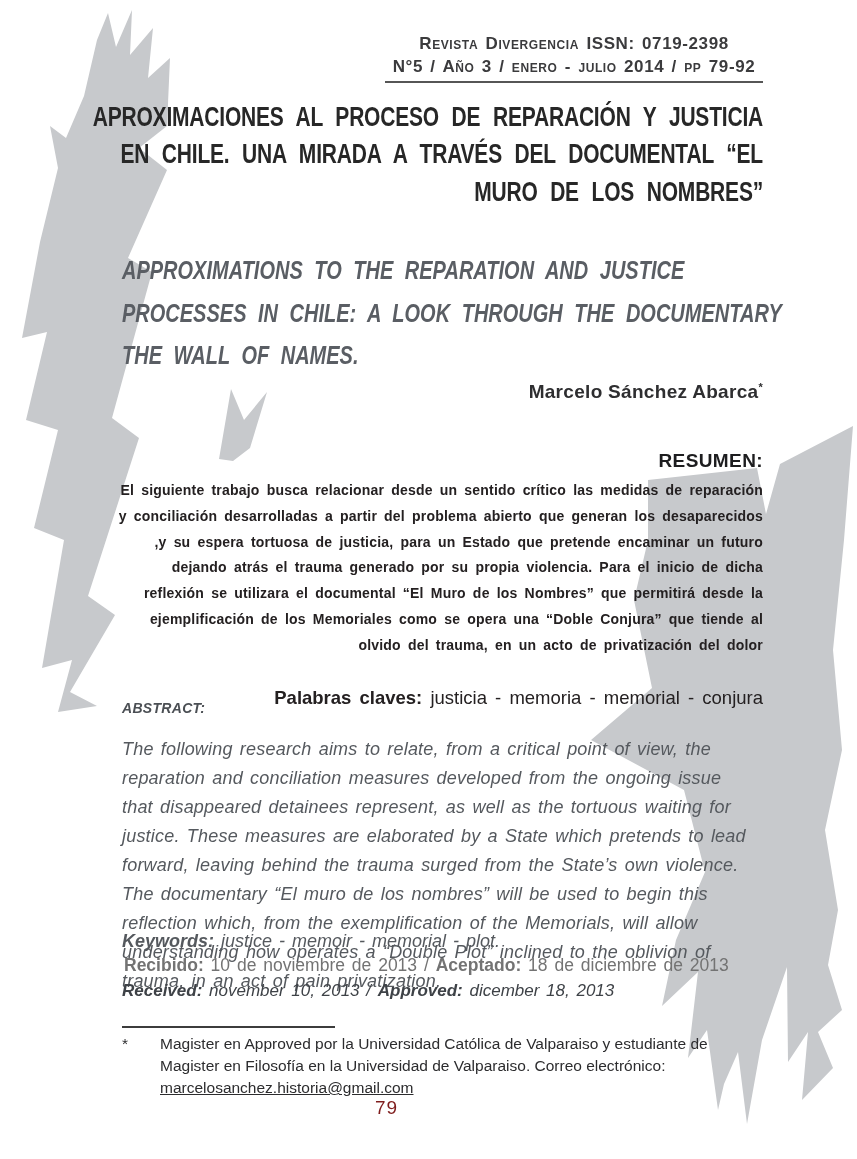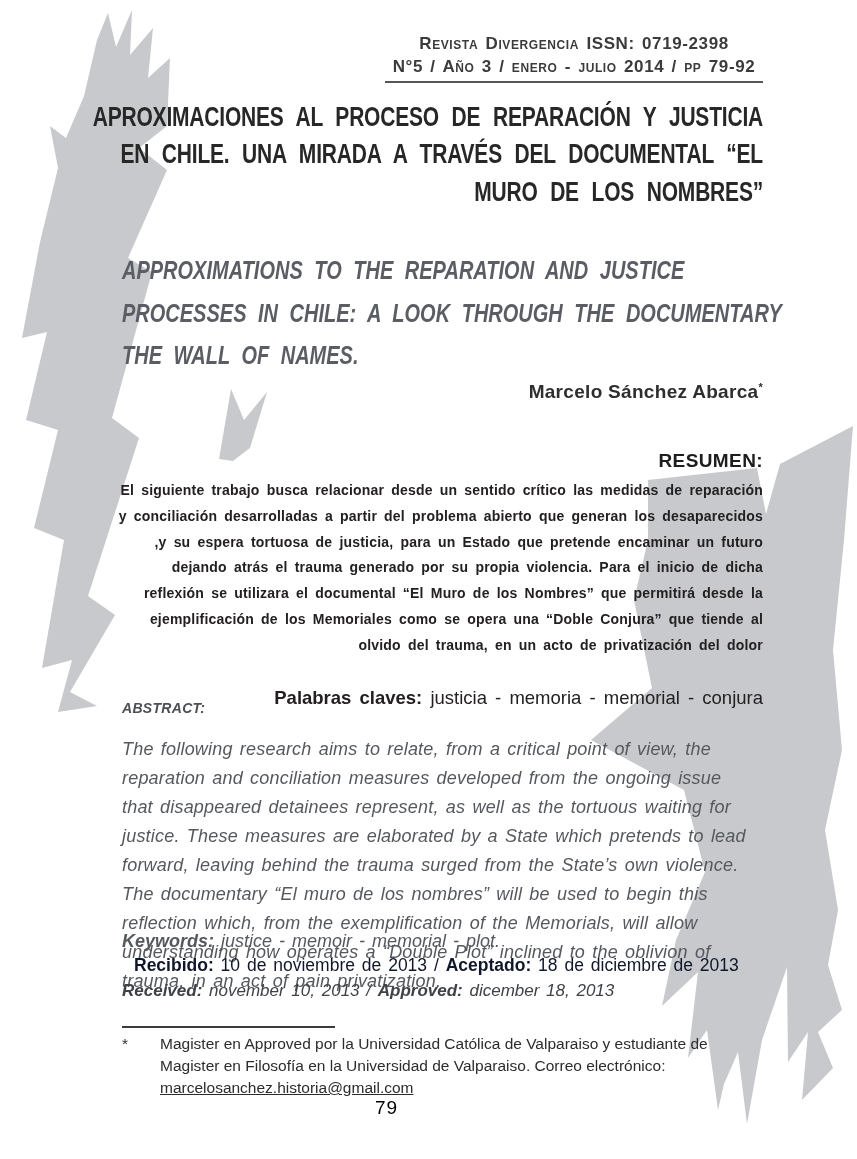--- a/index.html
+++ b/index.html
@@ -58,32 +58,32 @@
   
   #abstract-heading{left:122px;top:700px;font-size:14px;font-weight:bold;font-style:italic;color:#4b4f54;letter-spacing:.3px;}
   #abstract-body{
     left:122px;right:100px;top:727px;text-align:left;
     font-size:18px;font-style:italic;line-height:29px;color:#55595e;
     letter-spacing:.2px;word-spacing:2px;font-weight:500;margin-top:8px;
   }
   #keywords{left:122px;top:931px;font-size:18px;font-style:italic;color:#55595e;word-spacing:2px;}
 
   
-  #dates-es{left:134px;top:955px;font-size:17.5px;color:#0f172a;word-spacing:2px;}
+  #dates-es{left:124px;top:955px;font-size:17.5px;color:#737373;word-spacing:2px;}
   #dates-en{left:122px;top:981px;font-size:17px;color:#3e4247;font-style:italic;word-spacing:2px;}
 
   
   #footnote-rule{left:122px;top:1026px;width:213px;border-top:2px solid #3c3c3c;height:0;}
   #footnote{left:122px;right:94px;top:1033px;font-size:15.5px;line-height:22px;color:#2c2c2e;}
   #footnote .fn-row{position:relative;padding-left:38px;}
   #footnote .fn-marker{position:absolute;left:0;top:0;}
   #footnote a{color:#2c2c2e;text-decoration:underline;cursor:pointer;}
 
   
-  #page-number{left:0;top:1097px;width:773px;text-align:center;font-size:19px;color:#000000;letter-spacing:1px;}
+  #page-number{left:0;top:1097px;width:773px;text-align:center;font-size:19px;color:#7f1d1d;letter-spacing:1px;}
 </style>
 </head>
 <body>
 
 <div id="page">
 
   <svg id="bg-art" width="857" height="1159" viewBox="0 0 857 1159">
     <path fill="#c7c9cc" d="M84,96 L97,40 L108,13 L116,47 L132,10 L130,55 L153,28 L148,78 L170,58 L167,126 L139,148 L167,170
          L128,258 L152,272 L112,418 L139,438 L88,596 L115,615 L70,692 L97,706 L58,712
          L72,660 L42,668 L64,540 L34,528 L58,430 L26,420 L47,332 L22,338 L40,242 L58,168 L50,126 L66,138 Z"></path>

